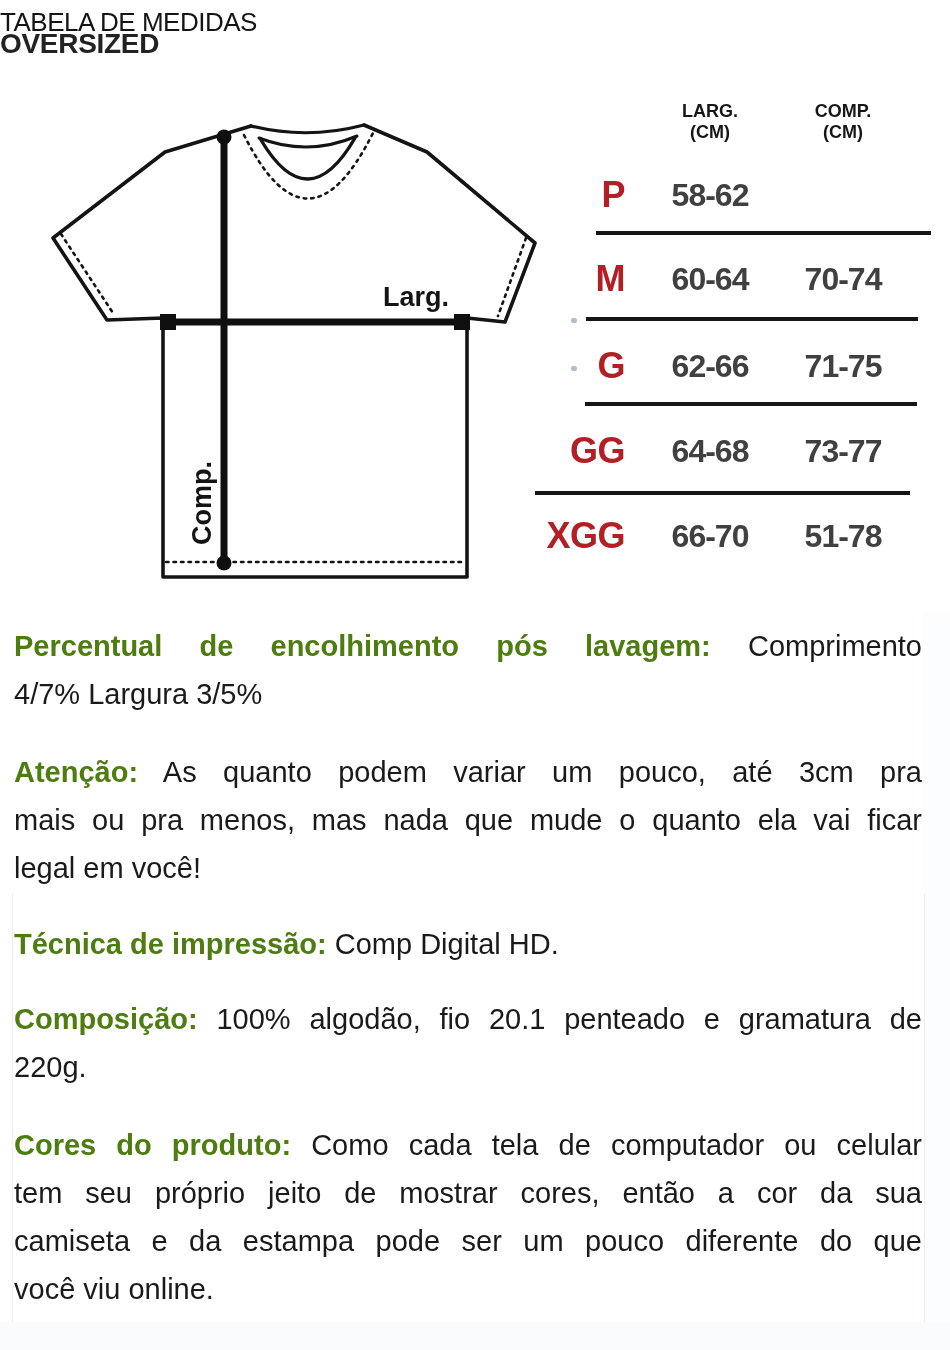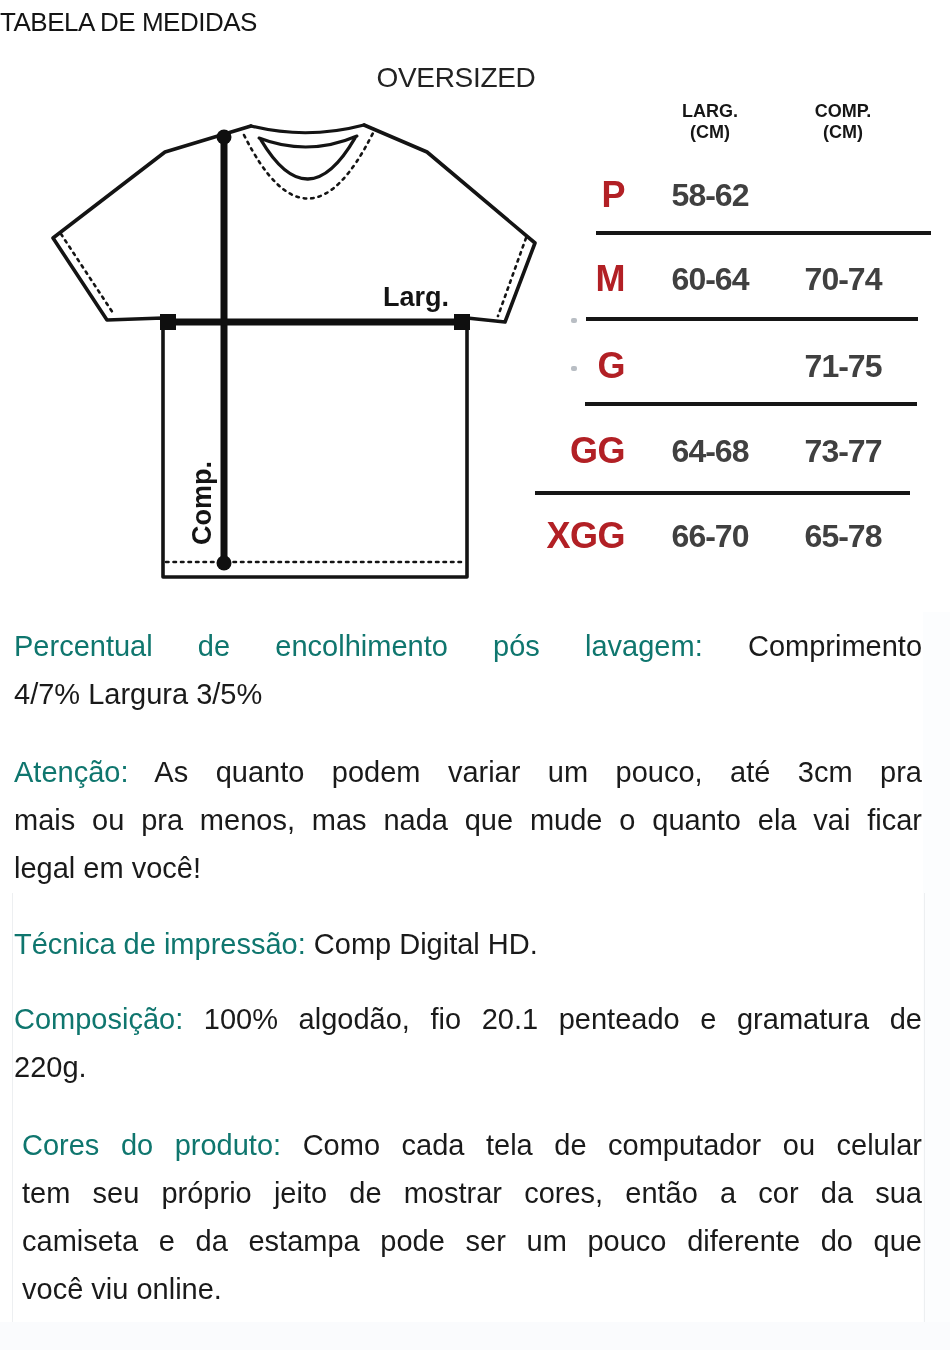--- a/index.html
+++ b/index.html
@@ -7,22 +7,22 @@
   .page{
     position:relative; width:950px; height:1350px; overflow:hidden;
     background:#ffffff; font-family:"Liberation Sans", sans-serif; color:#1a1a1a;
   }
   
   .title{
     position:absolute; left:0; top:0; width:912px; 
     font-size:26px; font-weight:400; letter-spacing:-0.5px; color:#141414; line-height:44px;
   }
   .subtitle{
-    position:absolute; left:0; top:62px; width:912px; text-align:center;
-    font-size:28px; font-weight:400; letter-spacing:-0.3px; color:#222; line-height:32px;
+    position:absolute; left:0; top:28px; width:912px; text-align:left;
+    font-size:28px; font-weight:700; letter-spacing:-0.3px; color:#222; line-height:32px;
   }
   
   .shirt-svg{ position:absolute; left:35px; top:95px; }
   .svg-label{ font-family:"Liberation Sans", sans-serif; font-size:27px; font-weight:600; fill:#141414; }
   
   .col-head{
     position:absolute; width:140px; text-align:center;
     font-size:18px; font-weight:700; line-height:21px; color:#161616; top:101px;
   }
   .col-head.larg{ left:640px; }
@@ -44,22 +44,22 @@
   .sep2{ left:586px; top:317px; width:332px; }
   .sep3{ left:585px; top:402px; width:332px; }
   .sep4{ left:535px; top:491px; width:375px; }
   .dot-artifact{ position:absolute; width:6px; height:5px; background:#b9bec4; border-radius:2px; }
   .dot-a1{ left:571px; top:318px; } .dot-a2{ left:571px; top:366px; }
   
   .copy{ position:absolute; left:14px; top:622px; width:908px; }
   .para{ font-size:29px; line-height:48px; color:#1a1a1a; }
   .para .line{ text-align:justify; text-align-last:justify; }
   .para .line.last{ text-align:right; text-align-last:left; }
-  .para b{ font-weight:400; color:#0f766e; }
-  .p1{ margin-bottom:30px; } .p2{ margin-bottom:28px; } .p3{ margin-bottom:26px; } .p4{ margin-bottom:30px;margin-top:27px; } .p5{ margin-bottom:0;padding-left:8px; }
+  .para b{ font-weight:700; color:#4d7c0f; }
+  .p1{ margin-bottom:30px; } .p2{ margin-bottom:28px; } .p3{ margin-bottom:26px; } .p4{ margin-bottom:30px;margin-top:27px; } .p5{ margin-bottom:0; }
   
   .lower-card{
     position:absolute; left:12px; top:893px; width:911px; height:429px;
     border-left:1px solid #edeff1; border-right:1px solid #edeff1; pointer-events:none;
   }
   .right-strip{ position:absolute; left:923px; top:612px; width:27px; height:710px; background:#fcfdfe; }
   .bottom-strip{ position:absolute; left:0; top:1322px; width:950px; height:28px; background:#fafbfd; }
 </style>
 </head>
 <body>
@@ -120,35 +120,36 @@
 
   <div class="trow row-m">
     <span class="size">M</span>
     <span class="v1">60-64</span>
     <span class="v2">70-74</span>
   </div>
   <div class="sep sep2"></div>
 
   <div class="trow row-g">
     <span class="size">G</span>
+    <span class="v1">62-66</span>
     <span class="v2">71-75</span>
   </div>
   <div class="sep sep3"></div>
 
   <div class="trow row-gg">
     <span class="size">GG</span>
     <span class="v1">64-68</span>
     <span class="v2">73-77</span>
   </div>
   <div class="sep sep4"></div>
 
   <div class="trow row-xgg">
     <span class="size">XGG</span>
     <span class="v1">66-70</span>
-    <span class="v2">65-78</span>
+    <span class="v2">51-78</span>
   </div>
 
   <div class="dot-artifact dot-a1"></div>
   <div class="dot-artifact dot-a2"></div>
 
   <div class="lower-card"></div>
 
   <div class="copy">
 
     <div class="para p1">

